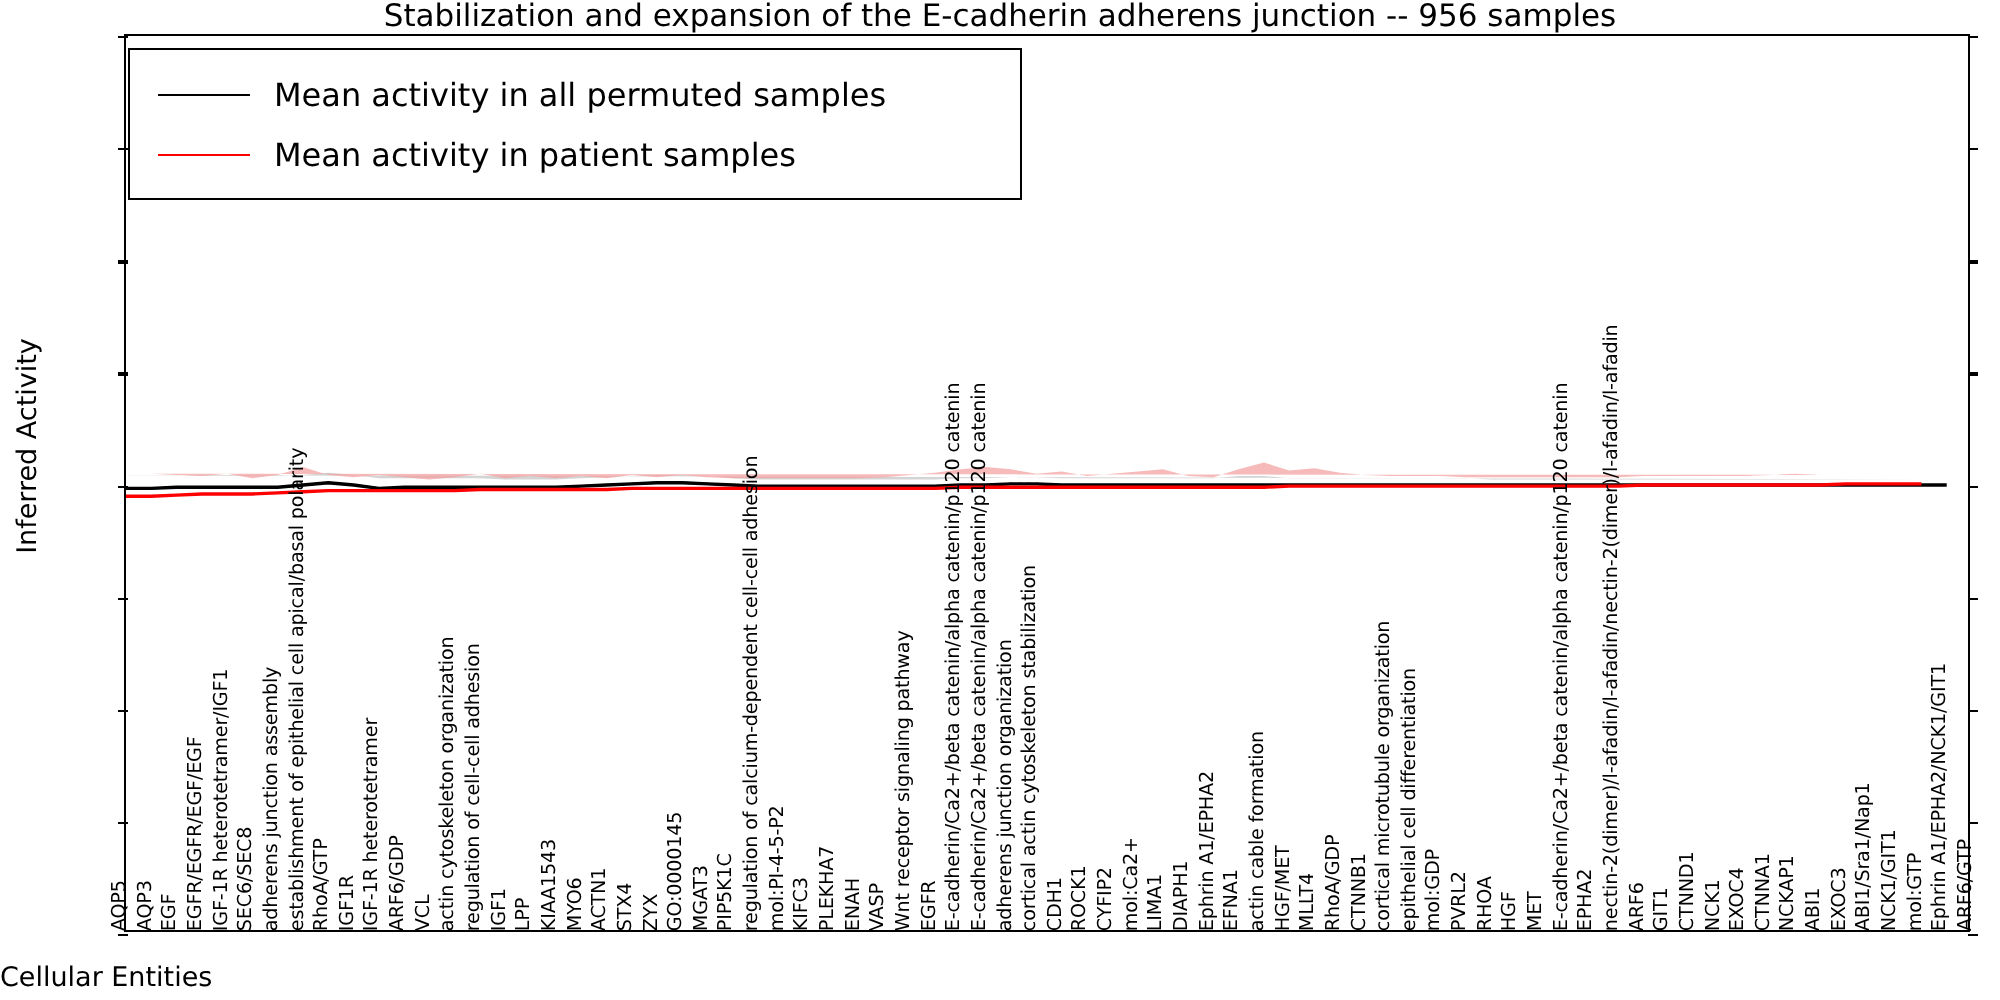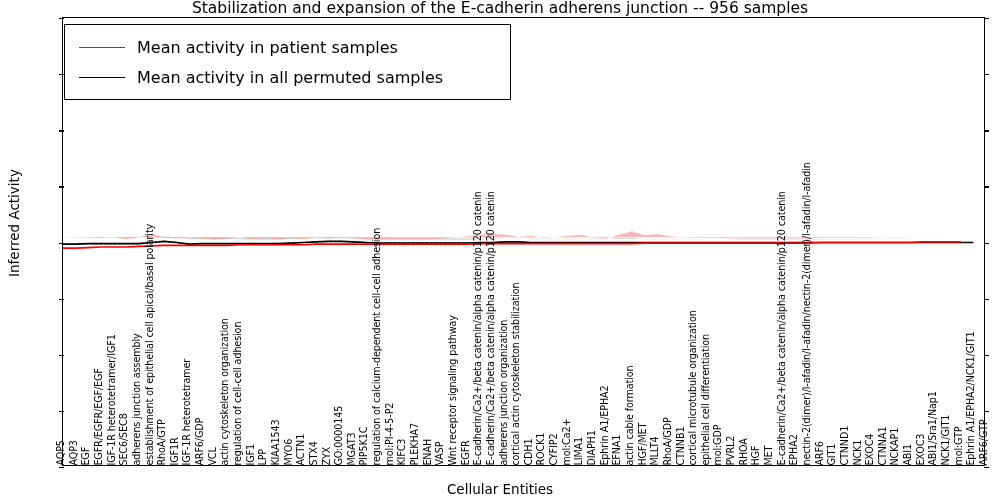--- a/index.html
+++ b/index.html
@@ -13,21 +13,21 @@
     position:absolute;left:0;top:0;width:1000px;text-align:center;
     font-size:15.5px;color:#000;line-height:17px;white-space:nowrap;
   }
 
   .ylabel{
     position:absolute;left:-86px;top:215px;width:200px;text-align:center;
     transform:rotate(-90deg);transform-origin:50% 50%;
     font-size:13.5px;color:#000;white-space:nowrap;
   }
   .xlabel{
-    position:absolute;left:0;top:481px;width:1000px;text-align:center;
+    position:absolute;left:0;top:481px;width:1000px;
     font-size:13.5px;color:#000;white-space:nowrap;
   }
 
   #axes{
     position:absolute;left:62px;top:17px;width:923px;height:449px;
     border:1.3px solid #000;box-sizing:border-box;background:#fff;
   }
   #plotclip{position:absolute;left:0;top:0;width:100%;height:100%;overflow:hidden;}
   .ytickmark{position:absolute;left:-4.5px;width:5px;height:1.3px;background:#000;}
   .ytickmark.r{left:auto;right:-4.5px;}
@@ -314,22 +314,22 @@
       <div class="xtl" style="left: 910.356px; bottom: 34px;">
         <span>Ephrin A1/EPHA2/NCK1/GIT1</span>
       </div>
       <div class="xtl" style="left: 923px; bottom: 34px;">
         <span>ARF6/GTP</span>
       </div>
     </div>
 
   <div class="legend">
     <div class="legrow">
+      <span class="legline"></span>
+      <span class="legtxt">Mean activity in all permuted samples</span>
+    </div>
+    <div class="legrow">
       <span class="legline red"></span>
       <span class="legtxt">Mean activity in patient samples</span>
     </div>
-    <div class="legrow">
-      <span class="legline"></span>
-      <span class="legtxt">Mean activity in all permuted samples</span>
-    </div>
   </div>
 
 </div>
 
 </body></html>

